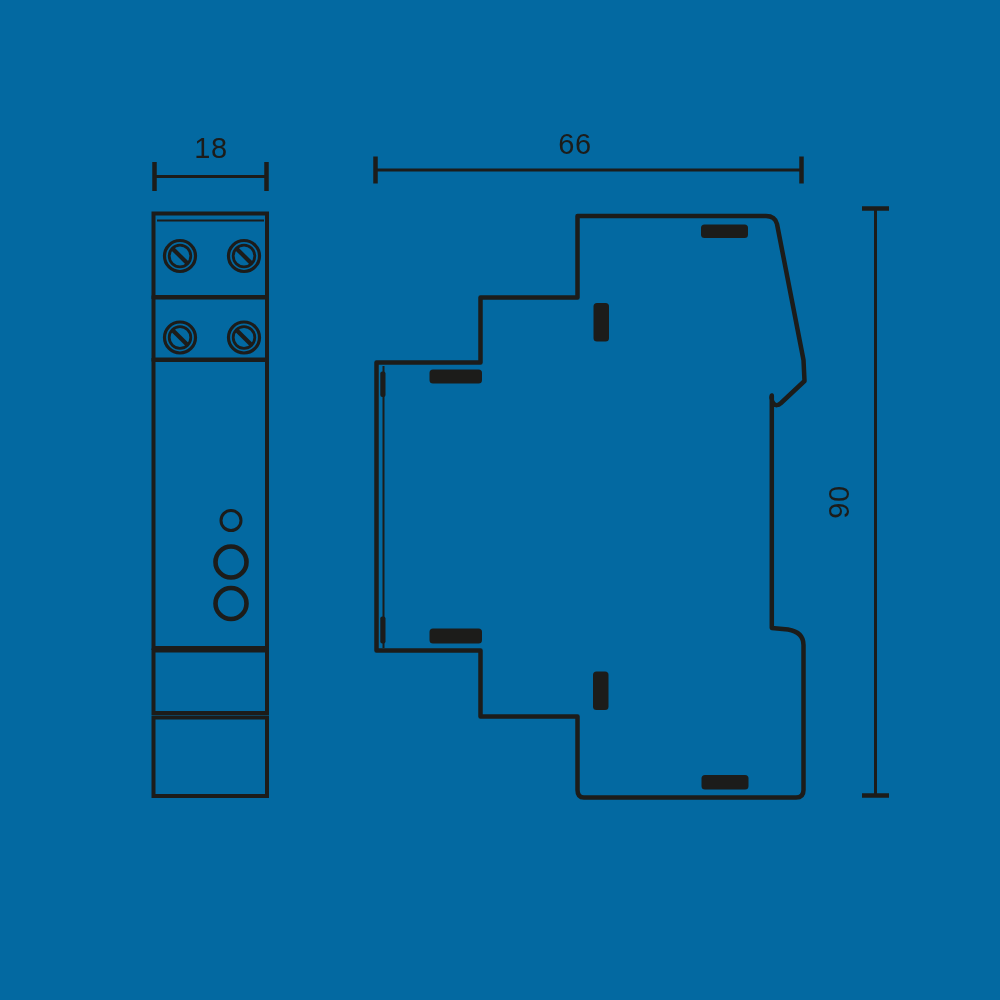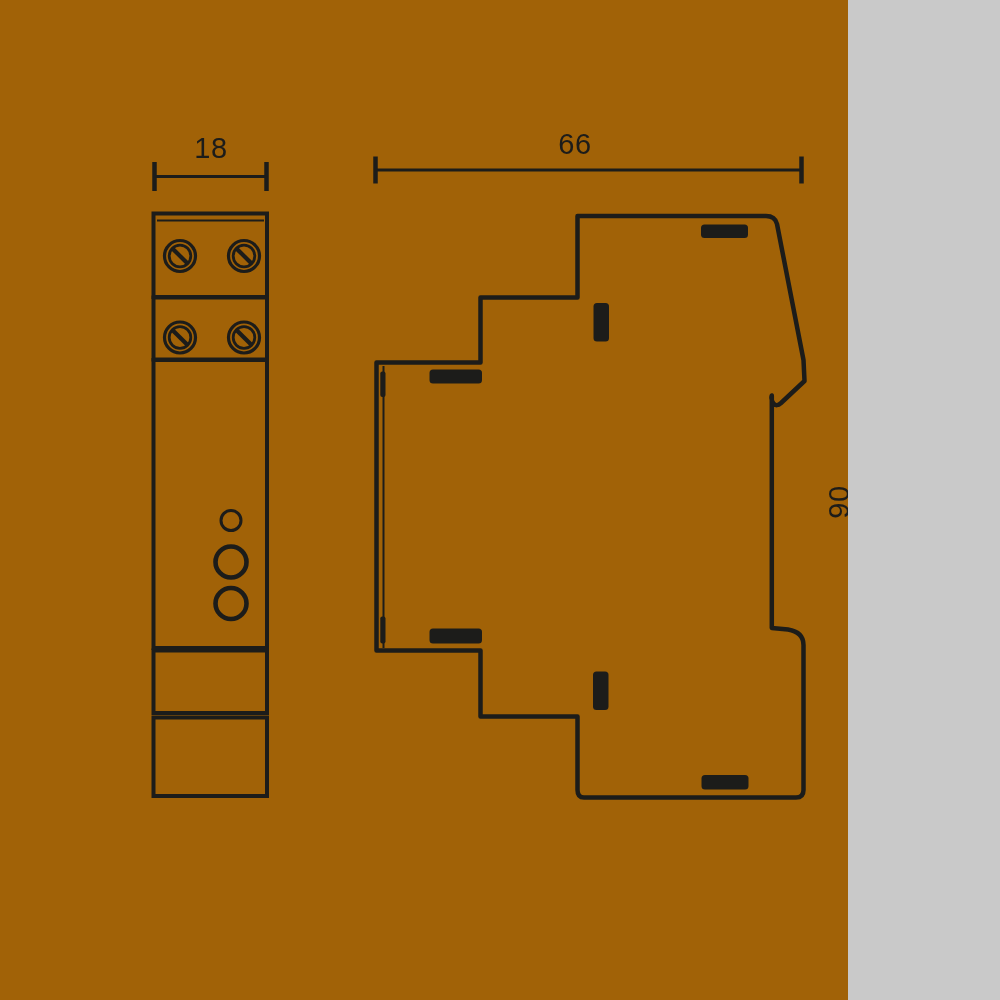--- a/index.html
+++ b/index.html
@@ -3,23 +3,23 @@
 <meta charset="utf-8">
 <style>
   html, body {
     margin: 0;
     padding: 0;
     background: #c9c9c9;
     font-family: "Liberation Sans", "DejaVu Sans", sans-serif;
   }
   .stage {
     position: relative;
-    width: 848px;
+    width: 1000px;
     height: 1000px;
-    background: #a16207;
+    background: #0369a1;
     overflow: hidden;
   }
   svg { display: block; }
   text.dim-label {
     font-family: "Liberation Sans", "DejaVu Sans", sans-serif;
     font-size: 29px;
     letter-spacing: 0.5px;
     fill: #1c1c1a;
   }
 </style>

